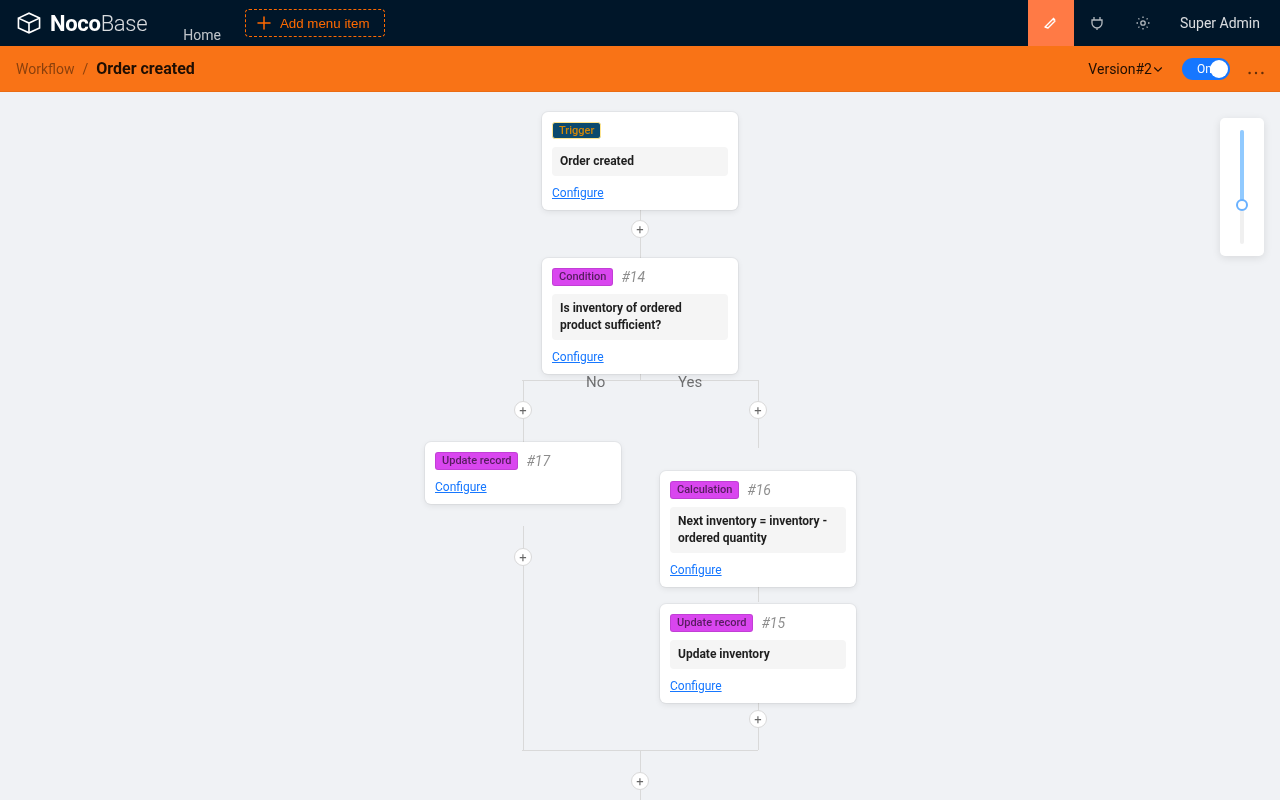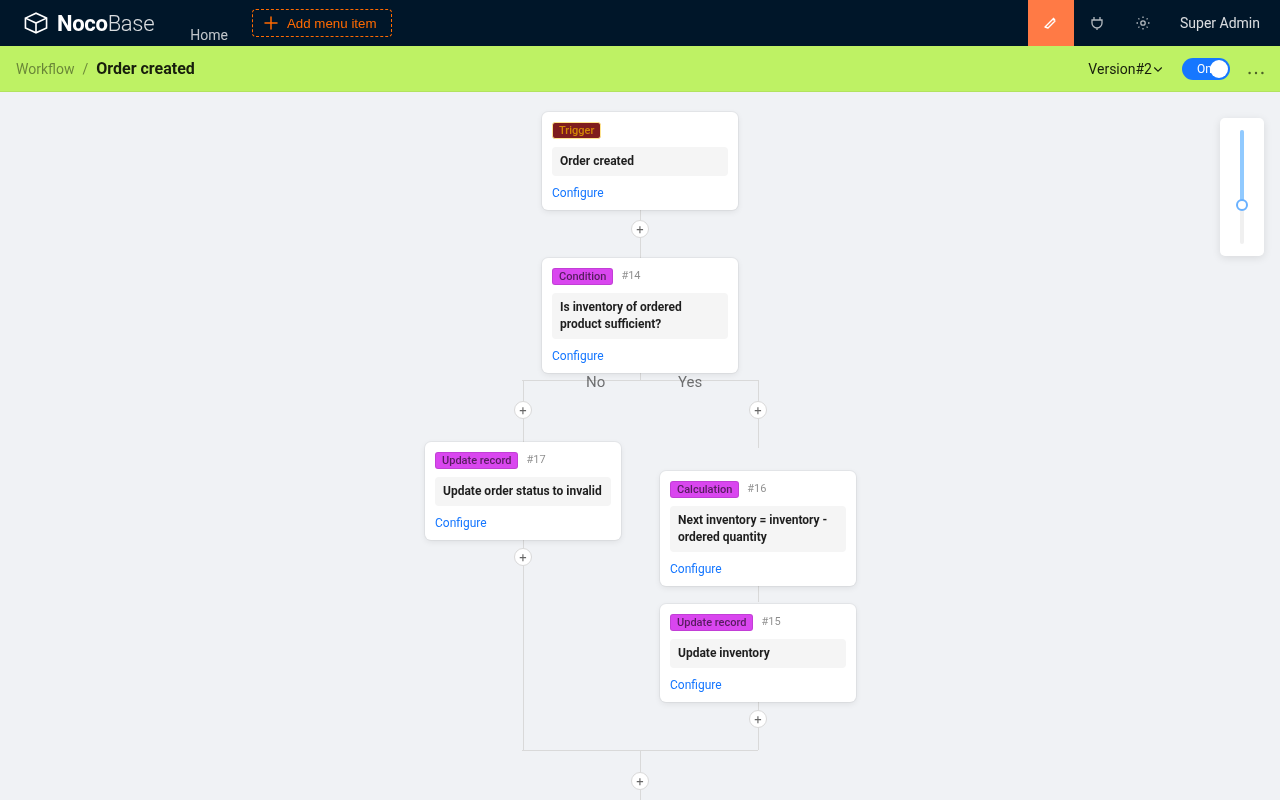--- a/index.html
+++ b/index.html
@@ -13,21 +13,21 @@
     overflow: hidden;
     position: relative;
   }
 
   
   .topnav {
     height: 46px;
     background: #001629;
     display: flex;
     align-items: center;
-    padding: 0 0 0 23px;
+    padding: 0 0 0 16px;
     color: #fff;
   }
   .logo {
     display: flex;
     align-items: center;
     gap: 8px;
     font-size: 22px;
     font-weight: 700;
     letter-spacing: -0.3px;
   }
@@ -61,21 +61,21 @@
   .nav-iconbtn.active { background: #ff7a45; color: #fff; }
   .nav-user {
     padding: 0 20px 0 14px;
     color: rgba(255,255,255,0.85);
     font-size: 14px;
   }
 
   
   .subheader {
     height: 46px;
-    background: #bef264;
+    background: #f97316;
     border-bottom: 1px solid rgba(0,0,0,0.06);
     display: flex;
     align-items: center;
     padding: 0 16px;
   }
   .crumb-muted { color: rgba(0,0,0,0.45); }
   .crumb-sep { margin: 0 8px; color: rgba(0,0,0,0.45); }
   .crumb-strong { font-weight: 700; font-size: 16px; }
   .sub-spacer { flex: 1; }
   .version {
@@ -129,36 +129,37 @@
   }
   .tags { display: flex; gap: 6px; margin-bottom: 8px; }
   .tag {
     display: inline-block;
     padding: 1px 6px;
     border-radius: 3px;
     font-size: 11px;
     font-weight: 500;
     border: 1px solid transparent;
   }
-  .tag-trigger { background: #7f1d1d; color: #d48806; border-color: #ffe58f; }
+  .tag-trigger { background: #0c4a6e; color: #d48806; border-color: #ffe58f; }
   .tag-type    { background: #d946ef; color: rgba(0,0,0,0.6); border-color: rgba(0,0,0,0.1); }
-  .tag-id      { color: rgba(0,0,0,0.45); font-size: 11px; padding: 1px 2px; }
+  .tag-id      { color: rgba(0,0,0,0.45); font-size: 14px; padding: 1px 2px; font-style: italic; }
   .titlebox {
     background: #f5f5f5;
     border-radius: 4px;
     padding: 6px 8px;
     font-size: 12px;
     font-weight: 700;
     margin-bottom: 8px;
     line-height: 1.4;
   }
   .configure {
     color: #1677ff;
     font-size: 12px;
     cursor: pointer;
+    text-decoration: underline;
   }
 
   .addbtn {
     position: absolute;
     width: 18px; height: 18px;
     border-radius: 50%;
     background: #fff;
     border: 1px solid #d9d9d9;
     display: flex; align-items: center; justify-content: center;
     color: rgba(0,0,0,0.6);
@@ -322,21 +323,20 @@
     </div>
     <div class="titlebox">Is inventory of ordered product sufficient?</div>
     <a class="configure">Configure</a>
   </div>
 
   <div class="card" style="left:425px; top:350px;">
     <div class="tags">
       <span class="tag tag-type">Update record</span>
       <span class="tag-id">#17</span>
     </div>
-    <div class="titlebox">Update order status to invalid</div>
     <a class="configure">Configure</a>
   </div>
 
   <div class="card" style="left:660px; top:359px;margin-top:20px;">
     <div class="tags">
       <span class="tag tag-type">Calculation</span>
       <span class="tag-id">#16</span>
     </div>
     <div class="titlebox">Next inventory = inventory - ordered quantity</div>
     <a class="configure">Configure</a>

